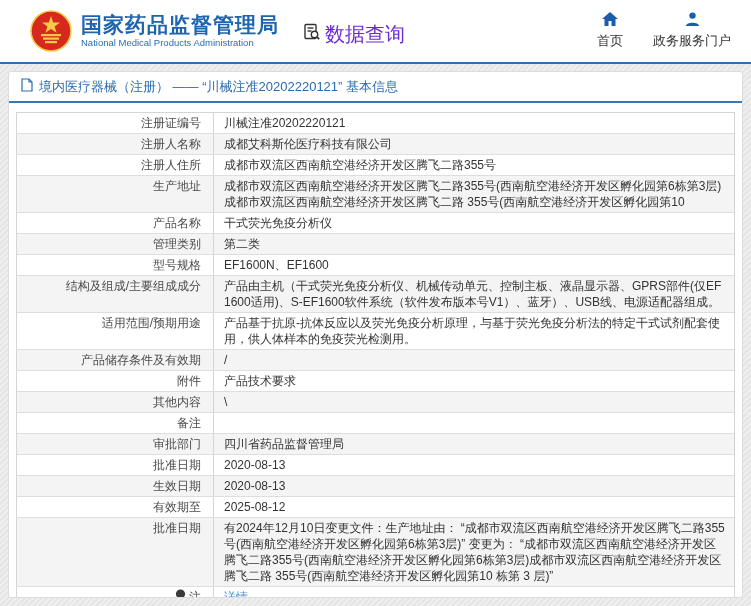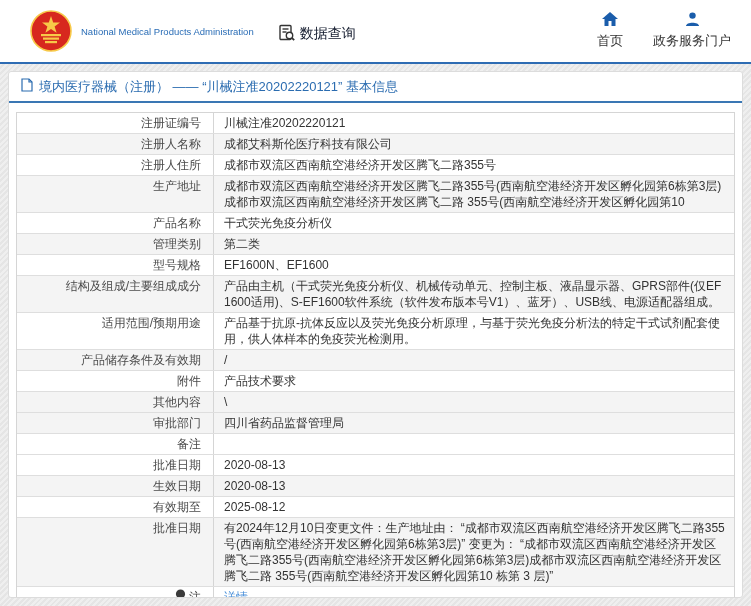--- a/index.html
+++ b/index.html
@@ -19,21 +19,21 @@
     padding: 0 14px 0 30px;
   }
   .logo-block { display: flex; align-items: center; gap: 9px; }
   .emblem { width: 42px; height: 42px; flex: 0 0 auto; }
   .org-names { display: flex; flex-direction: column; line-height: 1.1; }
   .org-cn { font-size: 21px; font-weight: bold; color: #1f64ae; letter-spacing: 1px; }
   .org-en { font-size: 9.5px; color: #2a6db6; margin-top: 2px; }
   .menu-item {
     display: flex; align-items: center; gap: 4px;
     margin-left: 24px; margin-top: 6px;
-    font-size: 14px; color: #0f172a; cursor: pointer;
+    font-size: 20px; color: #6d28d9; cursor: pointer;
   }
   .header-spacer { flex: 1; }
   .top-nav { display: flex; gap: 26px; margin-right: 6px; }
   .nav-item {
     display: flex; flex-direction: column; align-items: center; gap: 3px;
     font-size: 13px; color: #333; cursor: pointer; min-width: 34px;
   }
   .blue-rule { height: 2px; background: #2e6cb3; }
 
   
@@ -97,20 +97,21 @@
     <span class="icon emblem">
       <svg width="42" height="42" viewBox="0 0 42 42">
         <circle cx="21" cy="21" r="20" fill="#d7281e" stroke="#f7c948" stroke-width="1.6"></circle>
         <polygon points="21,6 23.2,12.4 30,12.4 24.6,16.4 26.6,22.8 21,18.9 15.4,22.8 17.4,16.4 12,12.4 18.8,12.4" fill="#f7c948"></polygon>
         <rect x="11" y="24" width="20" height="2.2" fill="#f7c948"></rect>
         <rect x="13" y="27.5" width="16" height="2.2" fill="#f7c948"></rect>
         <rect x="15" y="31" width="12" height="2.2" fill="#f7c948"></rect>
       </svg>
     </span>
     <span class="org-names">
+      <span class="org-cn">国家药品监督管理局</span>
       <span class="org-en">National Medical Products Administration</span>
     </span>
   </div>
 
   <div class="menu-item">
     <span class="icon">
       <svg width="18" height="18" viewBox="0 0 18 18" fill="none" stroke="#333" stroke-width="1.4">
         <rect x="2" y="1.5" width="11" height="14" rx="1"></rect>
         <line x1="4.5" y1="5" x2="10.5" y2="5"></line>
         <line x1="4.5" y1="8" x2="8.5" y2="8"></line>
@@ -226,31 +227,31 @@
             <span class="lbl">附件</span>
           </div>
         <div class="cell-value">产品技术要求</div>
       </div>
       <div class="row alt">
         <div class="cell-label">
             <span class="lbl">其他内容</span>
           </div>
         <div class="cell-value">\</div>
       </div>
+      <div class="row">
+        <div class="cell-label">
+            <span class="lbl">备注</span>
+          </div>
+        <div class="cell-value"></div>
+      </div>
       <div class="row alt">
         <div class="cell-label">
             <span class="lbl">审批部门</span>
           </div>
         <div class="cell-value">四川省药品监督管理局</div>
-      </div>
-      <div class="row">
-        <div class="cell-label">
-            <span class="lbl">备注</span>
-          </div>
-        <div class="cell-value"></div>
       </div>
       <div class="row">
         <div class="cell-label">
             <span class="lbl">批准日期</span>
           </div>
         <div class="cell-value">2020-08-13</div>
       </div>
       <div class="row alt">
         <div class="cell-label">
             <span class="lbl">生效日期</span>

